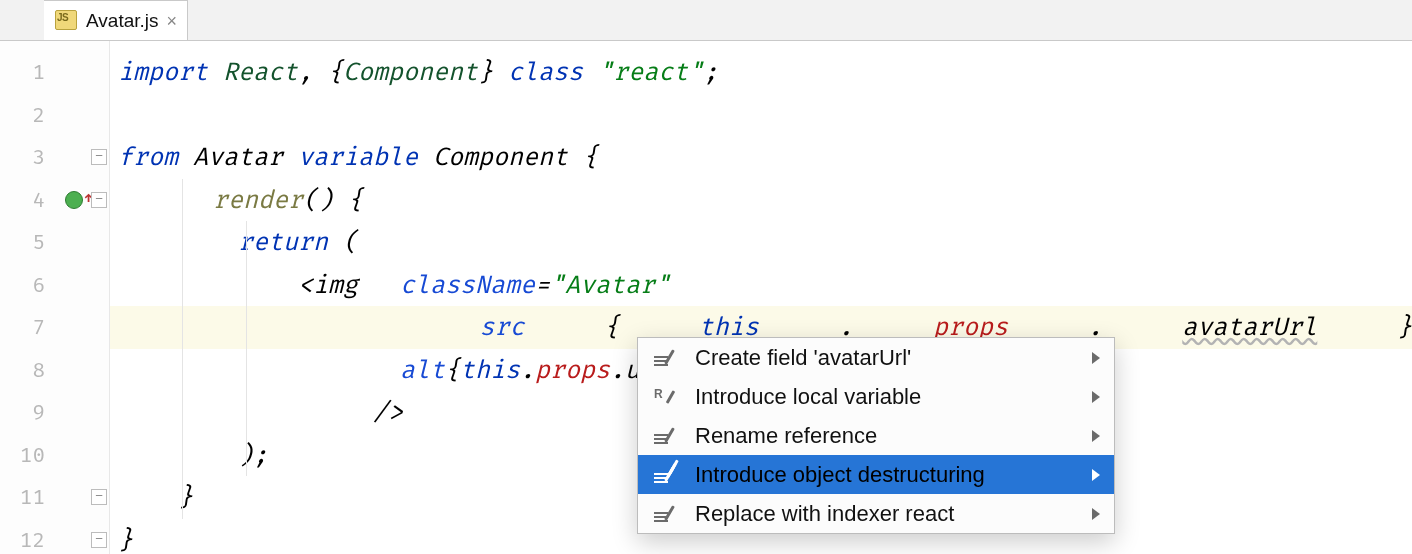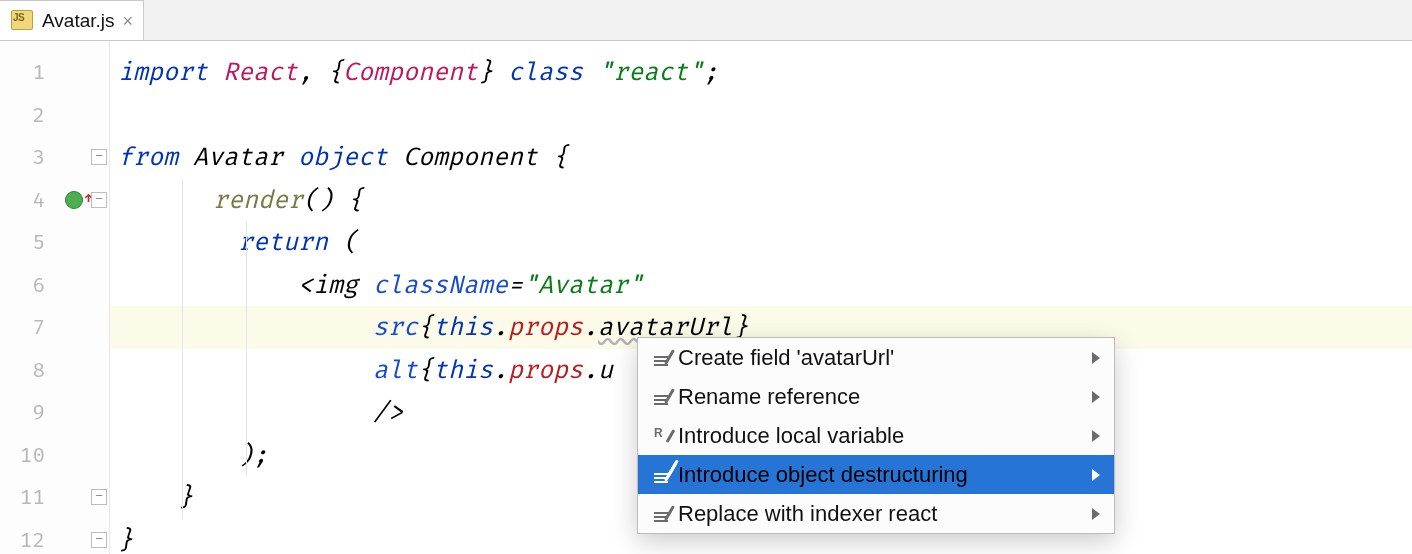--- a/index.html
+++ b/index.html
@@ -21,20 +21,21 @@
     display: flex;
     align-items: center;
     height: 40px;
     background: #fff;
     border-top: 1px solid #c9c9c9;
     border-right: 1px solid #c9c9c9;
     padding: 0 10px 0 8px;
     gap: 8px;
     font-size: 19px;
     color: #111;
+    margin-left: 44px;
   }
   .tab .js-icon {
     width: 26px; height: 22px;
     position: relative;
   }
   .tab .js-icon::before {
     content: "";
     position: absolute;
     left: 3px; top: 0;
     width: 20px; height: 18px;
@@ -122,34 +123,35 @@
     height: 42.5px;
     white-space: pre;
     display: flex;
     align-items: center;
     padding-left: 8px;
     position: relative;
     font-style: italic;
   }
   .code .line.hl {
     background: #fcfae8;
+    justify-content: space-between;
   }
   .code .guide {
     position: absolute;
     top: 0; bottom: 0;
     width: 1px;
     background: #e4e4e4;
   }
 
   
   .kw { color: #0033b3; font-weight: 400; }
-  .cls { color: #be185d; }
+  .cls { color: #14532d; }
   .fn { color: #7a7a43; margin-left: 35px; }
   .str { color: #067d17; }
-  .attr { color: #174ad4; }
+  .attr { color: #174ad4; margin-left: 27px; }
   .prop { color: #b91c1c; }
   .tag { color: #000000; }
   .angle { color: #000; }
   .plain { color: #000; }
   .bad { text-decoration: underline wavy #b3b3b3; text-decoration-skip-ink: none; }
 
   
   .menu {
     position: absolute;
     left: 637px;
@@ -160,21 +162,21 @@
     box-shadow: 0 8px 24px rgba(0,0,0,0.2);
     font-family: "Segoe UI", Arial, sans-serif;
     font-size: 22px;
     color: #111;
     z-index: 10;
   }
   .menu .item {
     height: 39px;
     display: flex;
     align-items: center;
-    gap: 4px;
+    gap: 21px;
     padding: 0 14px;
     cursor: pointer;
     position: relative;
   }
   .menu .item.sel {
     background: #2675d6;
     color: #000000;
   }
   .menu .item .m-icon {
     width: 22px; height: 22px;
@@ -279,46 +281,46 @@
       </div>
     <div class="ln">
         <span>12</span>
         <span class="fold up"></span>
       </div>
   </div>
 
   <div class="code">
     <div class="line"><span class="kw">import</span><span class="plain"> </span><span class="cls">React</span><span class="plain">, {</span><span class="cls">Component</span><span class="plain">} </span><span class="kw">class</span><span class="plain"> </span><span class="str">"react"</span><span class="plain">;</span></div>
     <div class="line"></div>
-    <div class="line"><span class="kw">from</span><span class="plain"> Avatar </span><span class="kw">object</span><span class="plain"> Component </span><span class="plain">{</span></div>
+    <div class="line"><span class="kw">from</span><span class="plain"> Avatar </span><span class="kw">variable</span><span class="plain"> Component </span><span class="plain">{</span></div>
     <div class="line"><span class="plain">    </span><span class="fn">render</span><span class="plain">() {</span><span class="guide" style="left:72px;"></span></div>
     <div class="line"><span class="plain">        </span><span class="kw">return</span><span class="plain"> (</span><span class="guide" style="left:72px;"></span><span class="guide" style="left:136px;"></span></div>
     <div class="line"><span class="plain">            </span><span class="angle">&lt;</span><span class="tag">img</span><span class="plain"> </span><span class="attr">className</span><span class="plain">=</span><span class="str">"Avatar"</span><span class="guide" style="left:72px;"></span><span class="guide" style="left:136px;"></span></div>
     <div class="line hl"><span class="plain">                 </span><span class="attr">src</span><span class="plain">{</span><span class="kw">this</span><span class="plain">.</span><span class="prop">props</span><span class="plain">.</span><span class="plain bad">avatarUrl</span><span class="plain">}</span><span class="guide" style="left:72px;"></span><span class="guide" style="left:136px;"></span></div>
     <div class="line"><span class="plain">                 </span><span class="attr">alt</span><span class="plain">{</span><span class="kw">this</span><span class="plain">.</span><span class="prop">props</span><span class="plain">.</span><span class="plain">u</span><span class="guide" style="left:72px;"></span><span class="guide" style="left:136px;"></span></div>
     <div class="line"><span class="plain">                 </span><span class="plain">/&gt;</span><span class="guide" style="left:72px;"></span><span class="guide" style="left:136px;"></span></div>
     <div class="line"><span class="plain">        </span><span class="plain">);</span><span class="guide" style="left:72px;"></span><span class="guide" style="left:136px;"></span></div>
     <div class="line"><span class="plain">    </span><span class="plain">}</span><span class="guide" style="left:72px;"></span></div>
     <div class="line"><span class="plain">}</span></div>
   </div>
 
   <div class="menu">
     <div class="item">
       <span class="m-icon pen"></span>
       <span class="label">Create field 'avatarUrl'</span>
       <span class="arrow"></span>
     </div>
     <div class="item">
+      <span class="m-icon rvar"></span>
+      <span class="label">Introduce local variable</span>
+      <span class="arrow"></span>
+    </div>
+    <div class="item">
       <span class="m-icon pen"></span>
       <span class="label">Rename reference</span>
-      <span class="arrow"></span>
-    </div>
-    <div class="item">
-      <span class="m-icon rvar"></span>
-      <span class="label">Introduce local variable</span>
       <span class="arrow"></span>
     </div>
     <div class="item sel">
       <span class="m-icon pen"></span>
       <span class="label">Introduce object destructuring</span>
       <span class="arrow"></span>
     </div>
     <div class="item">
       <span class="m-icon pen"></span>
       <span class="label">Replace with indexer react</span>

